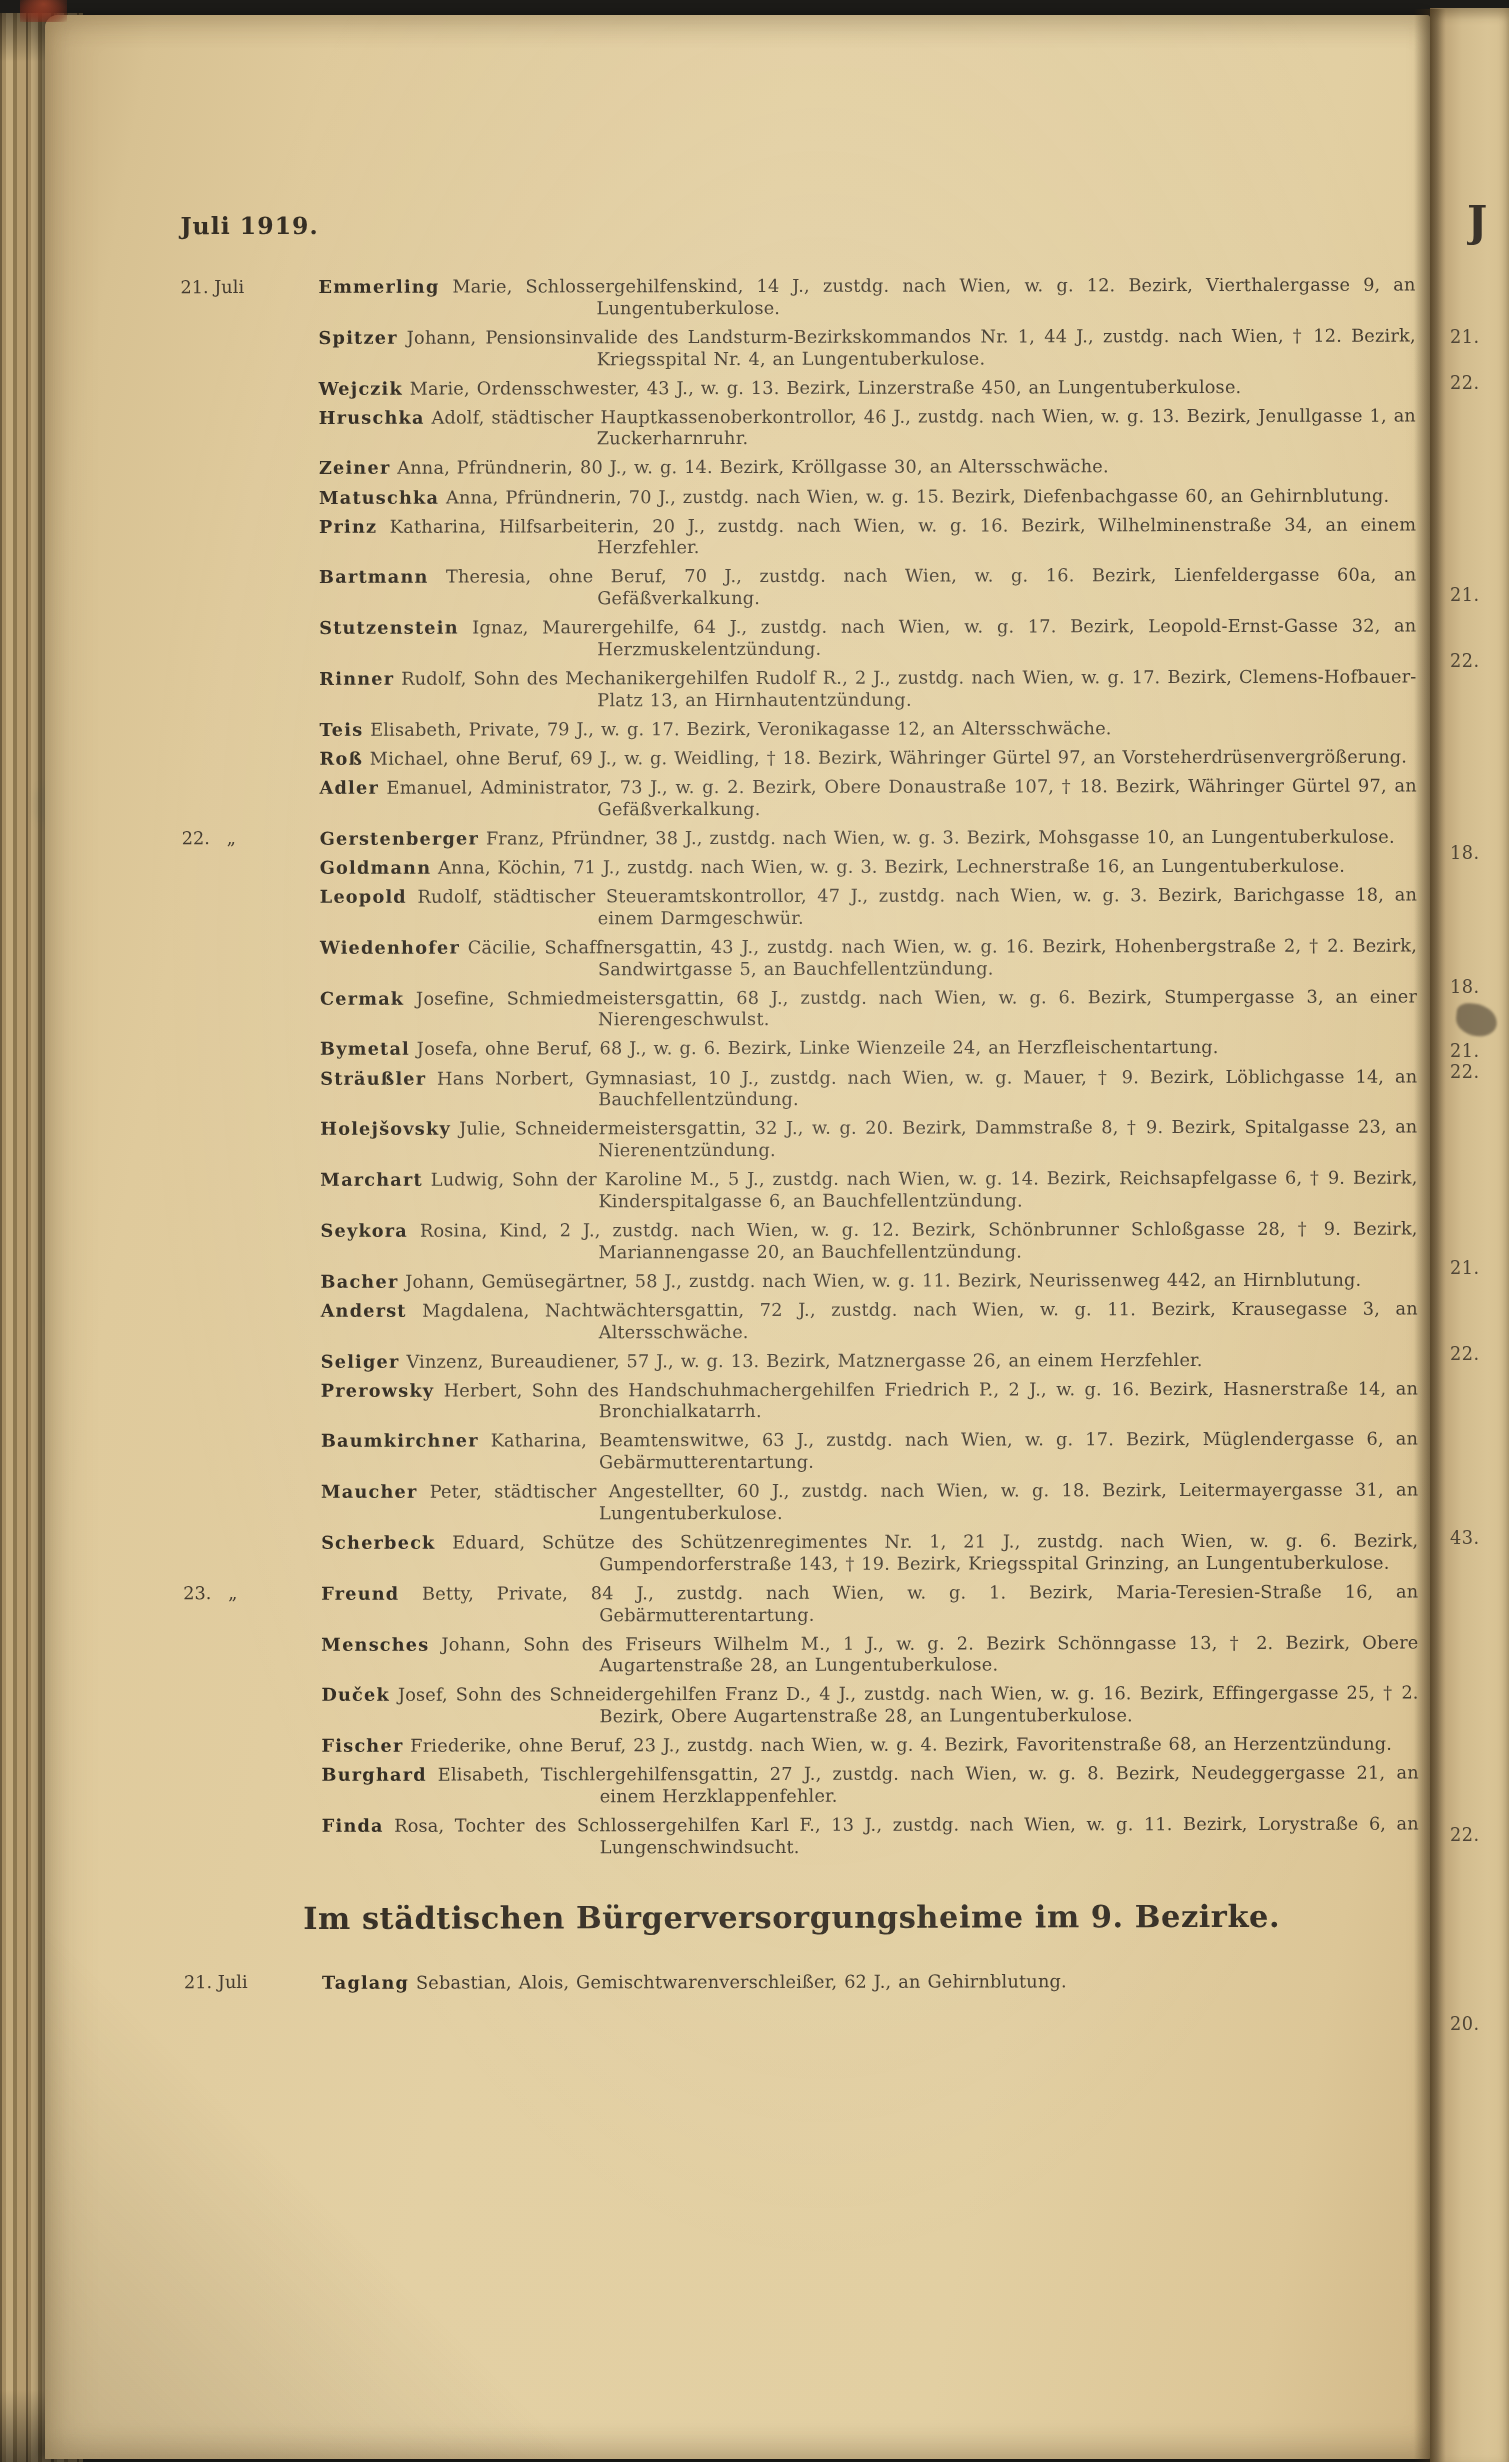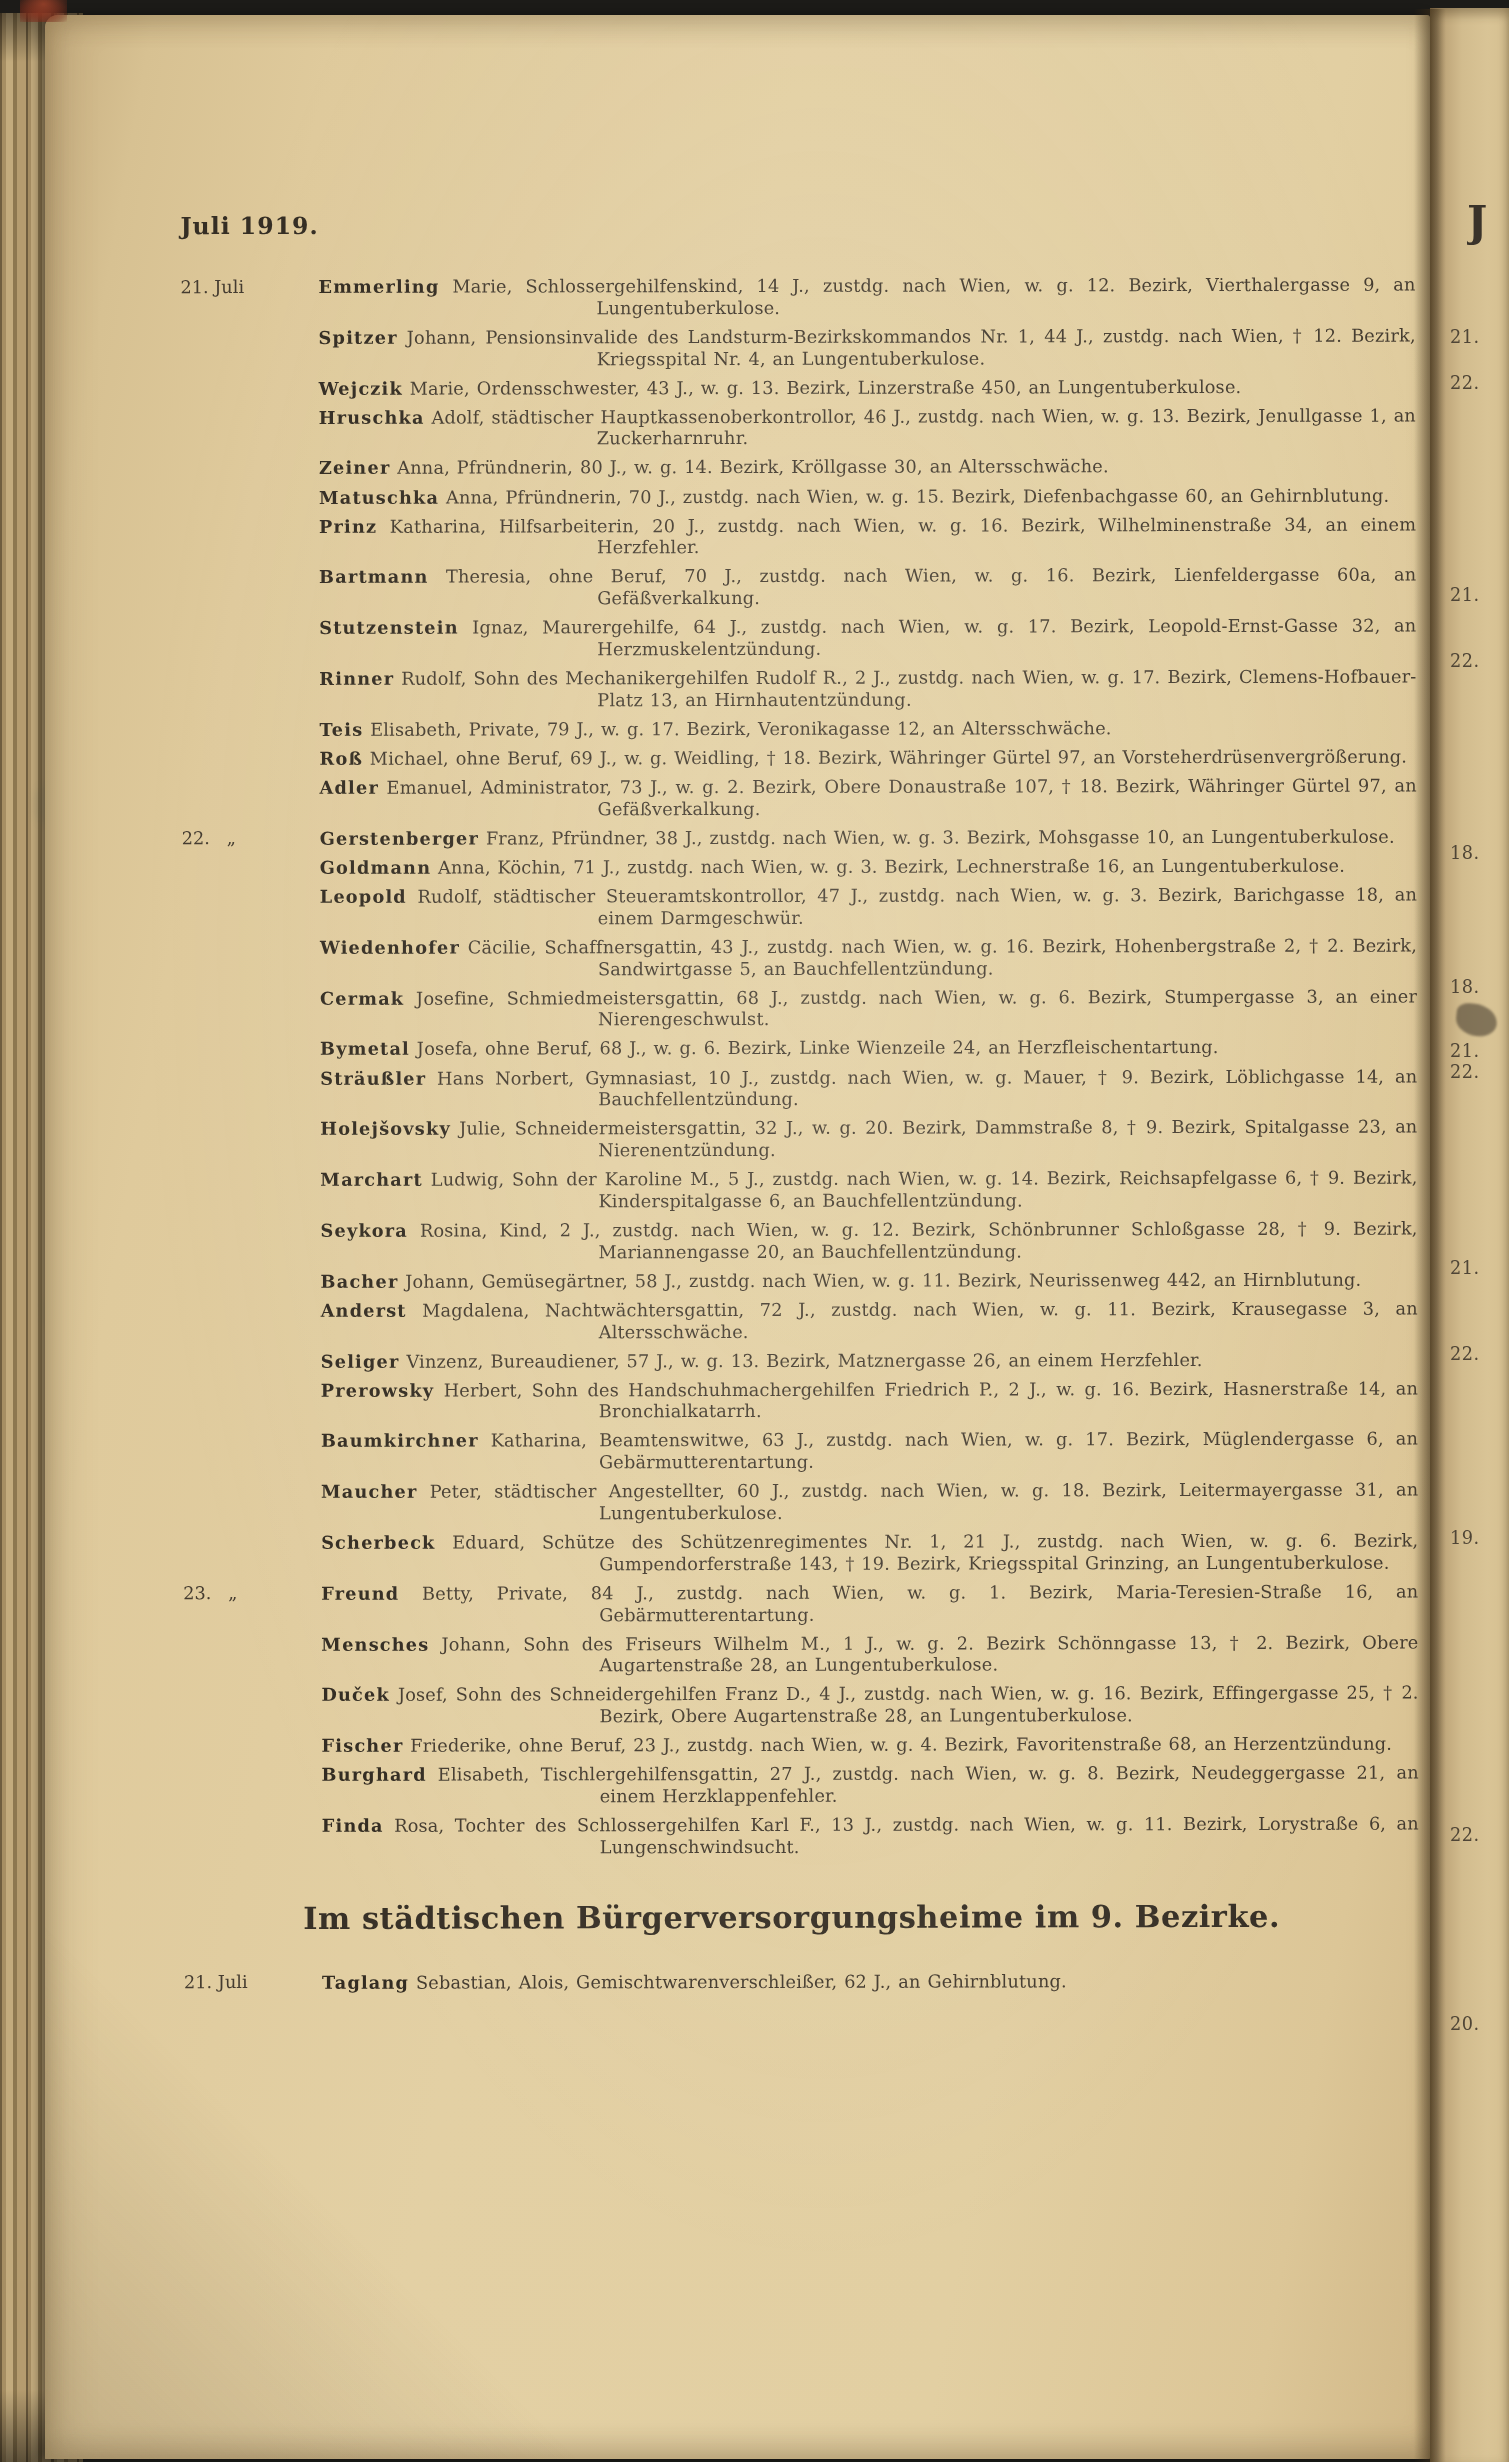--- a/index.html
+++ b/index.html
@@ -236,19 +236,19 @@
   <div class="edge-num" style="top: 319px;">21.</div>
       <div class="edge-num" style="top: 365px;">22.</div>
       <div class="edge-num" style="top: 577px;">21.</div>
       <div class="edge-num" style="top: 643px;">22.</div>
       <div class="edge-num" style="top: 835px;">18.</div>
       <div class="edge-num" style="top: 969px;">18.</div>
       <div class="edge-num" style="top: 1033px;">21.</div>
       <div class="edge-num" style="top: 1054px;">22.</div>
       <div class="edge-num" style="top: 1250px;">21.</div>
       <div class="edge-num" style="top: 1336px;">22.</div>
-      <div class="edge-num" style="top: 1520px;">19.</div>
+      <div class="edge-num" style="top: 1520px;">43.</div>
       <div class="edge-num" style="top: 1817px;">22.</div>
       <div class="edge-num" style="top: 2006px;">20.</div>
     </div>
 
 </div>
 
 
 </body></html>

